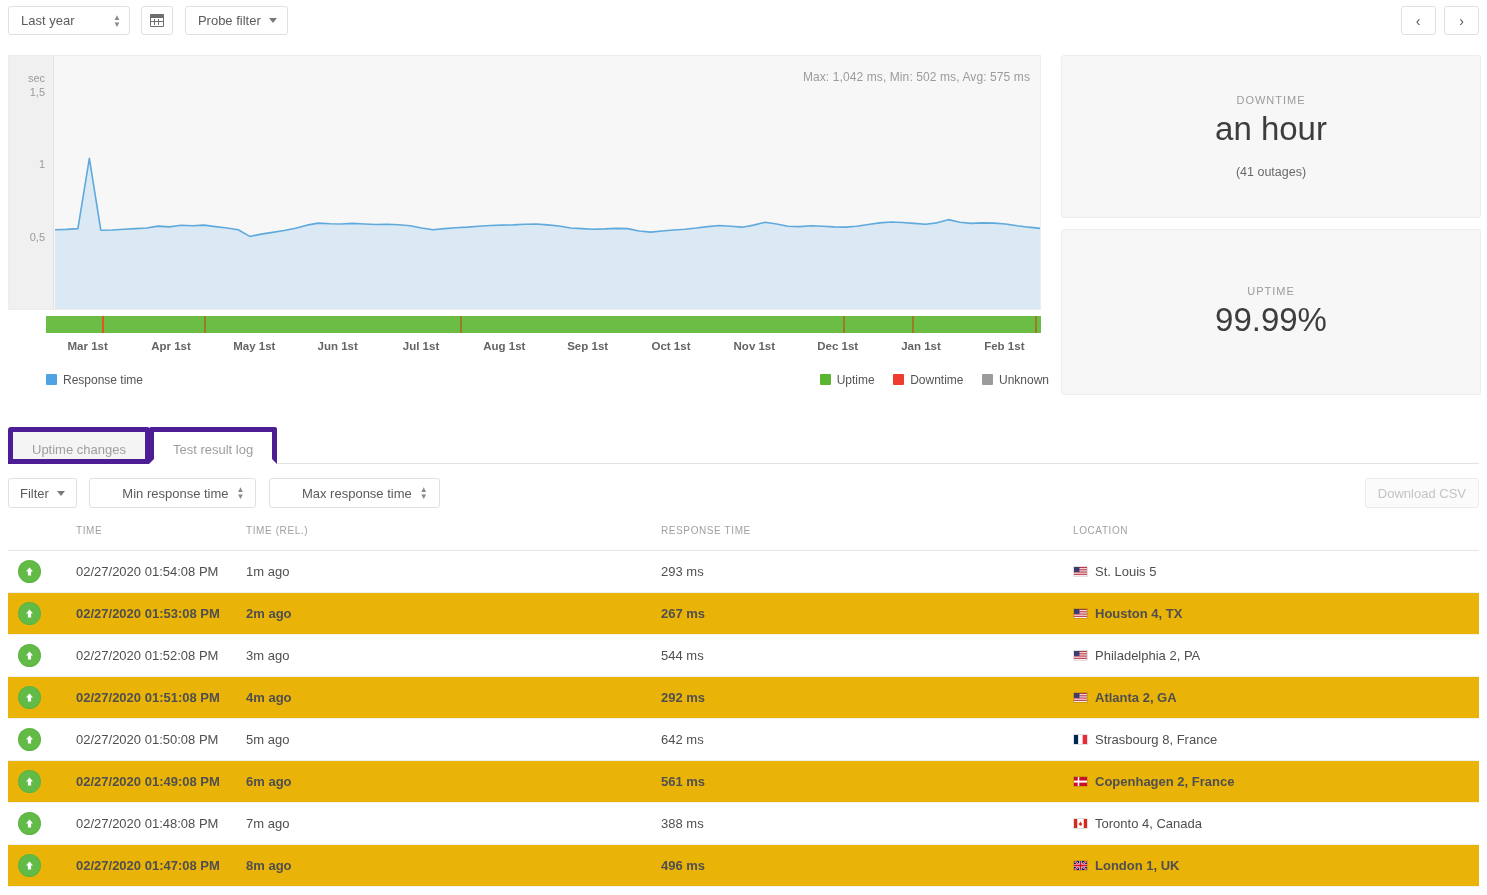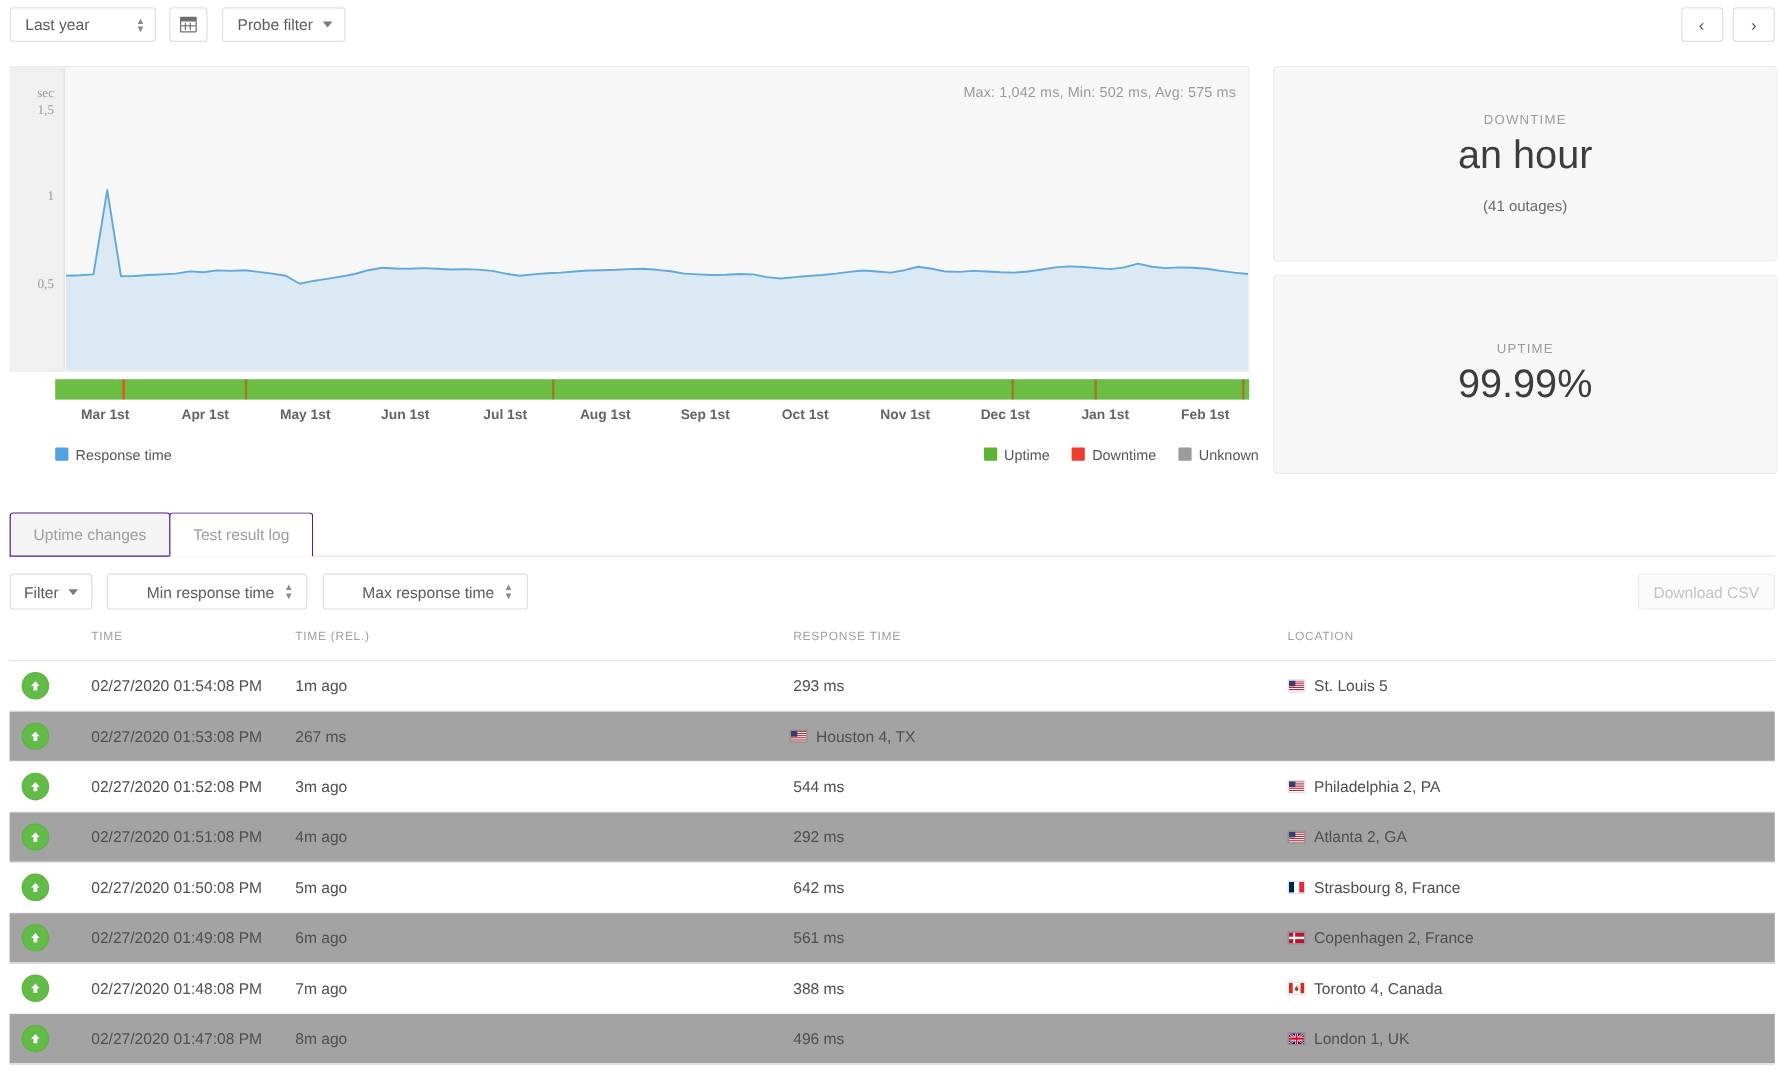--- a/index.html
+++ b/index.html
@@ -73,21 +73,20 @@
   .yaxis {
     position: absolute; left: 0; top: 0; width: 45px; height: 100%;
     background: #f0f0f0;
     border-right: 1px solid #e2e2e2;
   }
   .ytick {
     position: absolute; right: 8px;
     font-size: 11px; color: #9a9a9a;
     transform: translateY(-50%);
     white-space: nowrap;
-    font-family: Liberation Serif, serif;
   }
   .plot-area {
     position: absolute; left: 46px; top: 0; right: 0; bottom: 0;
     overflow: hidden;
   }
   .plot-area svg { display: block; width: 100%; height: 100%; }
   .stats-label {
     position: absolute; right: 10px; top: 14px;
     font-size: 12px; color: #9b9b9b;
     letter-spacing: .1px;
@@ -147,21 +146,21 @@
   .tabs {
     position: absolute; left: 8px; top: 427px;
     width: 1471px; height: 37px;
     border-bottom: 1px solid #e3e3e3;
   }
   .tab {
     position: relative; float: left;
     height: 37px; line-height: 36px;
     padding: 0 19px;
     font-size: 13px; color: #9e9e9e;
-    border: 1px solid #4c1d95;
+    border: 5px solid #4c1d95;
     border-radius: 3px 3px 0 0;
     background: #f4f4f4;
     cursor: pointer;
   }
   .tab.active {
     background: #fff;
     color: #9e9e9e;
     border-bottom-color: #fff;
     margin-bottom: -1px;
   }
@@ -186,21 +185,21 @@
   }
   .thead > div {
     font-size: 10px; letter-spacing: .6px; color: #a0a0a0;
     text-transform: uppercase;
   }
   .row {
     display: flex; align-items: center; height: 42px;
     border-bottom: 1px solid #f0f0f0;
     font-size: 13px; color: #4f4f4f;
   }
-  .row.alt { background: #a3a3a3; }
+  .row.alt { background: #eab308; font-weight: bold; }
   .c-status { width: 68px; padding-left: 10px; flex: none; }
   .c-time   { width: 170px; flex: none; }
   .c-rel    { width: 415px; flex: none; }
   .c-resp   { width: 412px; flex: none; }
   .c-loc    { flex: 1 1 auto; }
 
   .status-icon {
     width: 23px; height: 23px; border-radius: 50%;
     background: #62bb46;
     display: inline-flex; align-items: center; justify-content: center;
@@ -380,20 +379,21 @@
           </span>
         </div>
       </div>
       <div class="row alt">
         <div class="c-status"><span class="status-icon">
             <svg width="11" height="11" viewBox="0 0 11 11">
               <path d="M5.5 1.6 L9 5.6 H7.1 V9.4 H3.9 V5.6 H2 Z" fill="#ffffff"></path>
             </svg>
           </span></div>
         <div class="c-time">02/27/2020 01:53:08 PM</div>
+        <div class="c-rel">2m ago</div>
         <div class="c-resp">267 ms</div>
         <div class="c-loc">
           <span class="loc-cell">
             <i class="flag">
               <svg viewBox="0 0 19 10" preserveAspectRatio="none">
                 <rect width="19" height="10" fill="#fff"></rect>
                 <rect y="0" width="19" height="1" fill="#b22234"></rect>
                 <rect y="2" width="19" height="1" fill="#b22234"></rect>
                 <rect y="4" width="19" height="1" fill="#b22234"></rect>
                 <rect y="6" width="19" height="1" fill="#b22234"></rect>

